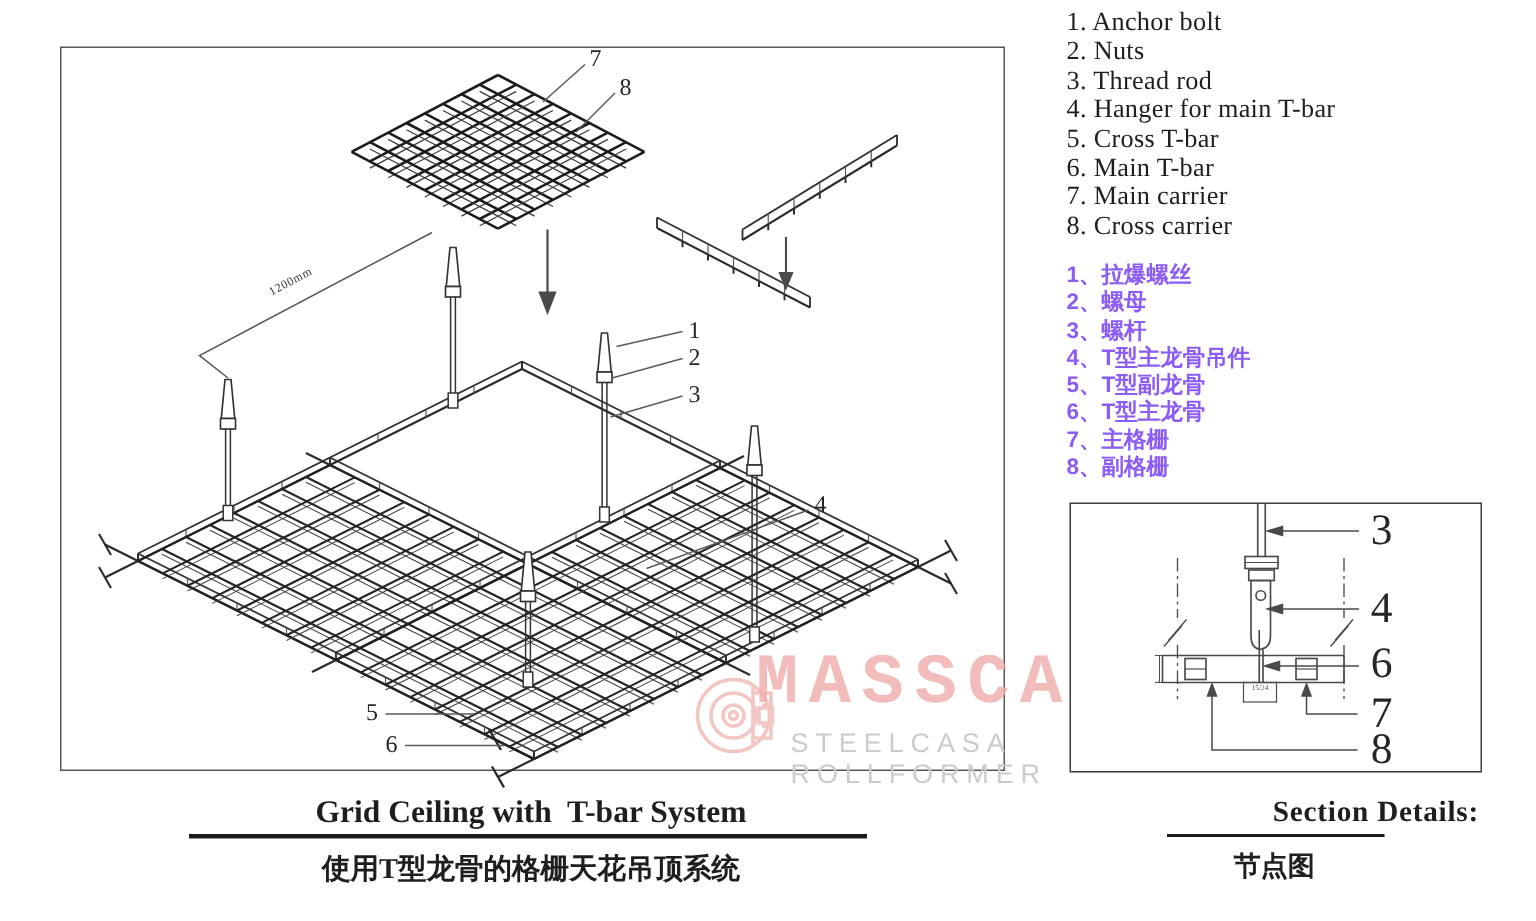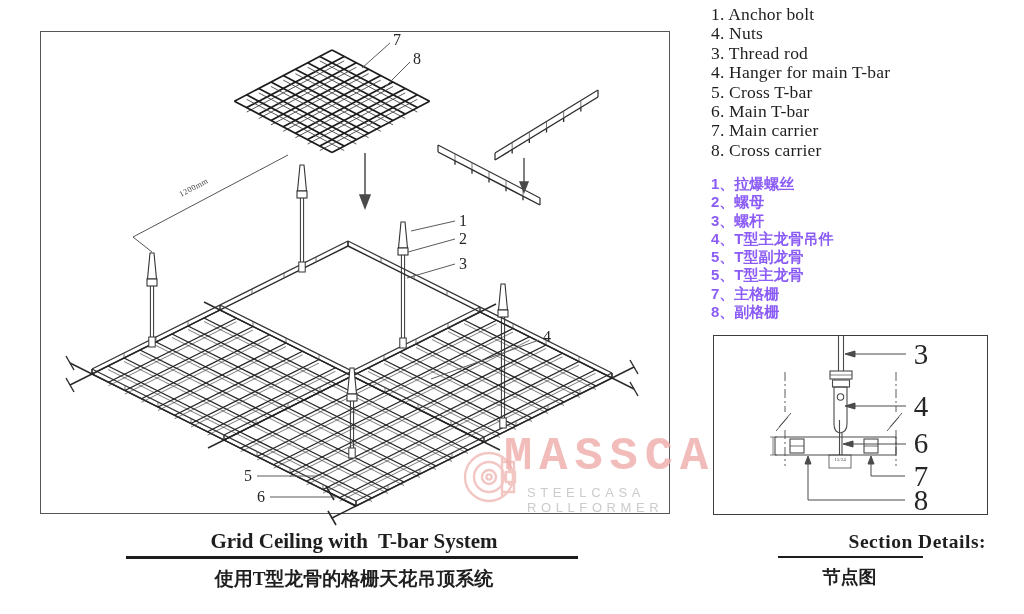--- a/index.html
+++ b/index.html
@@ -27,21 +27,21 @@
                     font-family:"Liberation Sans", sans-serif;}
   #dim-label{position:absolute;left:178px;top:183px;z-index:2;font-size:8px;color:#3a3a3a;
              transform:rotate(-28deg);letter-spacing:.5px;}
   #section-dim-label{position:absolute;left:829px;top:457px;width:22px;text-align:center;z-index:2;
                      font-size:5px;color:#555;}
   
   #wm{position:absolute;left:0;top:0;z-index:4;pointer-events:none;}
   #wm-brand{position:absolute;left:504px;top:430px;font-family:Liberation Mono, monospace;
             font-weight:bold;font-size:47px;letter-spacing:7px;color:#efaeaa;opacity:.82;}
   #wm-tagline{position:absolute;left:527px;top:485px;font-family:"Liberation Sans", sans-serif;
-              font-size:13px;letter-spacing:4.6px;color:#cbcbcb;}
+              font-size:18px;letter-spacing:4.6px;color:#cbcbcb;}
   #wm-logo{position:absolute;left:462px;top:446px;opacity:.65;}
 </style>
 </head>
 <body>
 
 <div id="stage">
 
   <div id="main-box" class="box"></div>
   <div id="section-box" class="box"></div>
 
@@ -400,36 +400,36 @@
         <polygon points="843,444 853,441 853,447"></polygon>
       <polyline points="871,460 871,476 905,476" fill="none"></polyline>
         <polygon points="871,456 868,464 874,464"></polygon>
       <polyline points="808,460 808,500 905,500" fill="none"></polyline>
         <polygon points="808,456 805,464 811,464"></polygon>
     </g>
   </svg>
 
   <div id="parts-en" class="plist">
       <div>1. Anchor bolt</div>
-      <div>4. Nuts</div>
+      <div>2. Nuts</div>
       <div>3. Thread rod</div>
       <div>4. Hanger  for  main T-bar</div>
       <div>5. Cross T-bar</div>
       <div>6. Main T-bar</div>
       <div>7. Main carrier</div>
       <div>8. Cross carrier</div>
     </div>
 
   <div id="parts-cn" class="plist">
       <div>1、拉爆螺丝</div>
       <div>2、螺母</div>
       <div>3、螺杆</div>
       <div>4、T型主龙骨吊件</div>
       <div>5、T型副龙骨</div>
-      <div>5、T型主龙骨</div>
+      <div>6、T型主龙骨</div>
       <div>7、主格栅</div>
       <div>8、副格栅</div>
     </div>
 
   <div id="main-callouts" class="callouts">
       <div style="left: 463px; top: 221px;">1</div>
       <div style="left: 463px; top: 239px;">2</div>
       <div style="left: 463px; top: 264px;">3</div>
       <div style="left: 547px; top: 337px;">4</div>
       <div style="left: 248px; top: 476px;">5</div>

